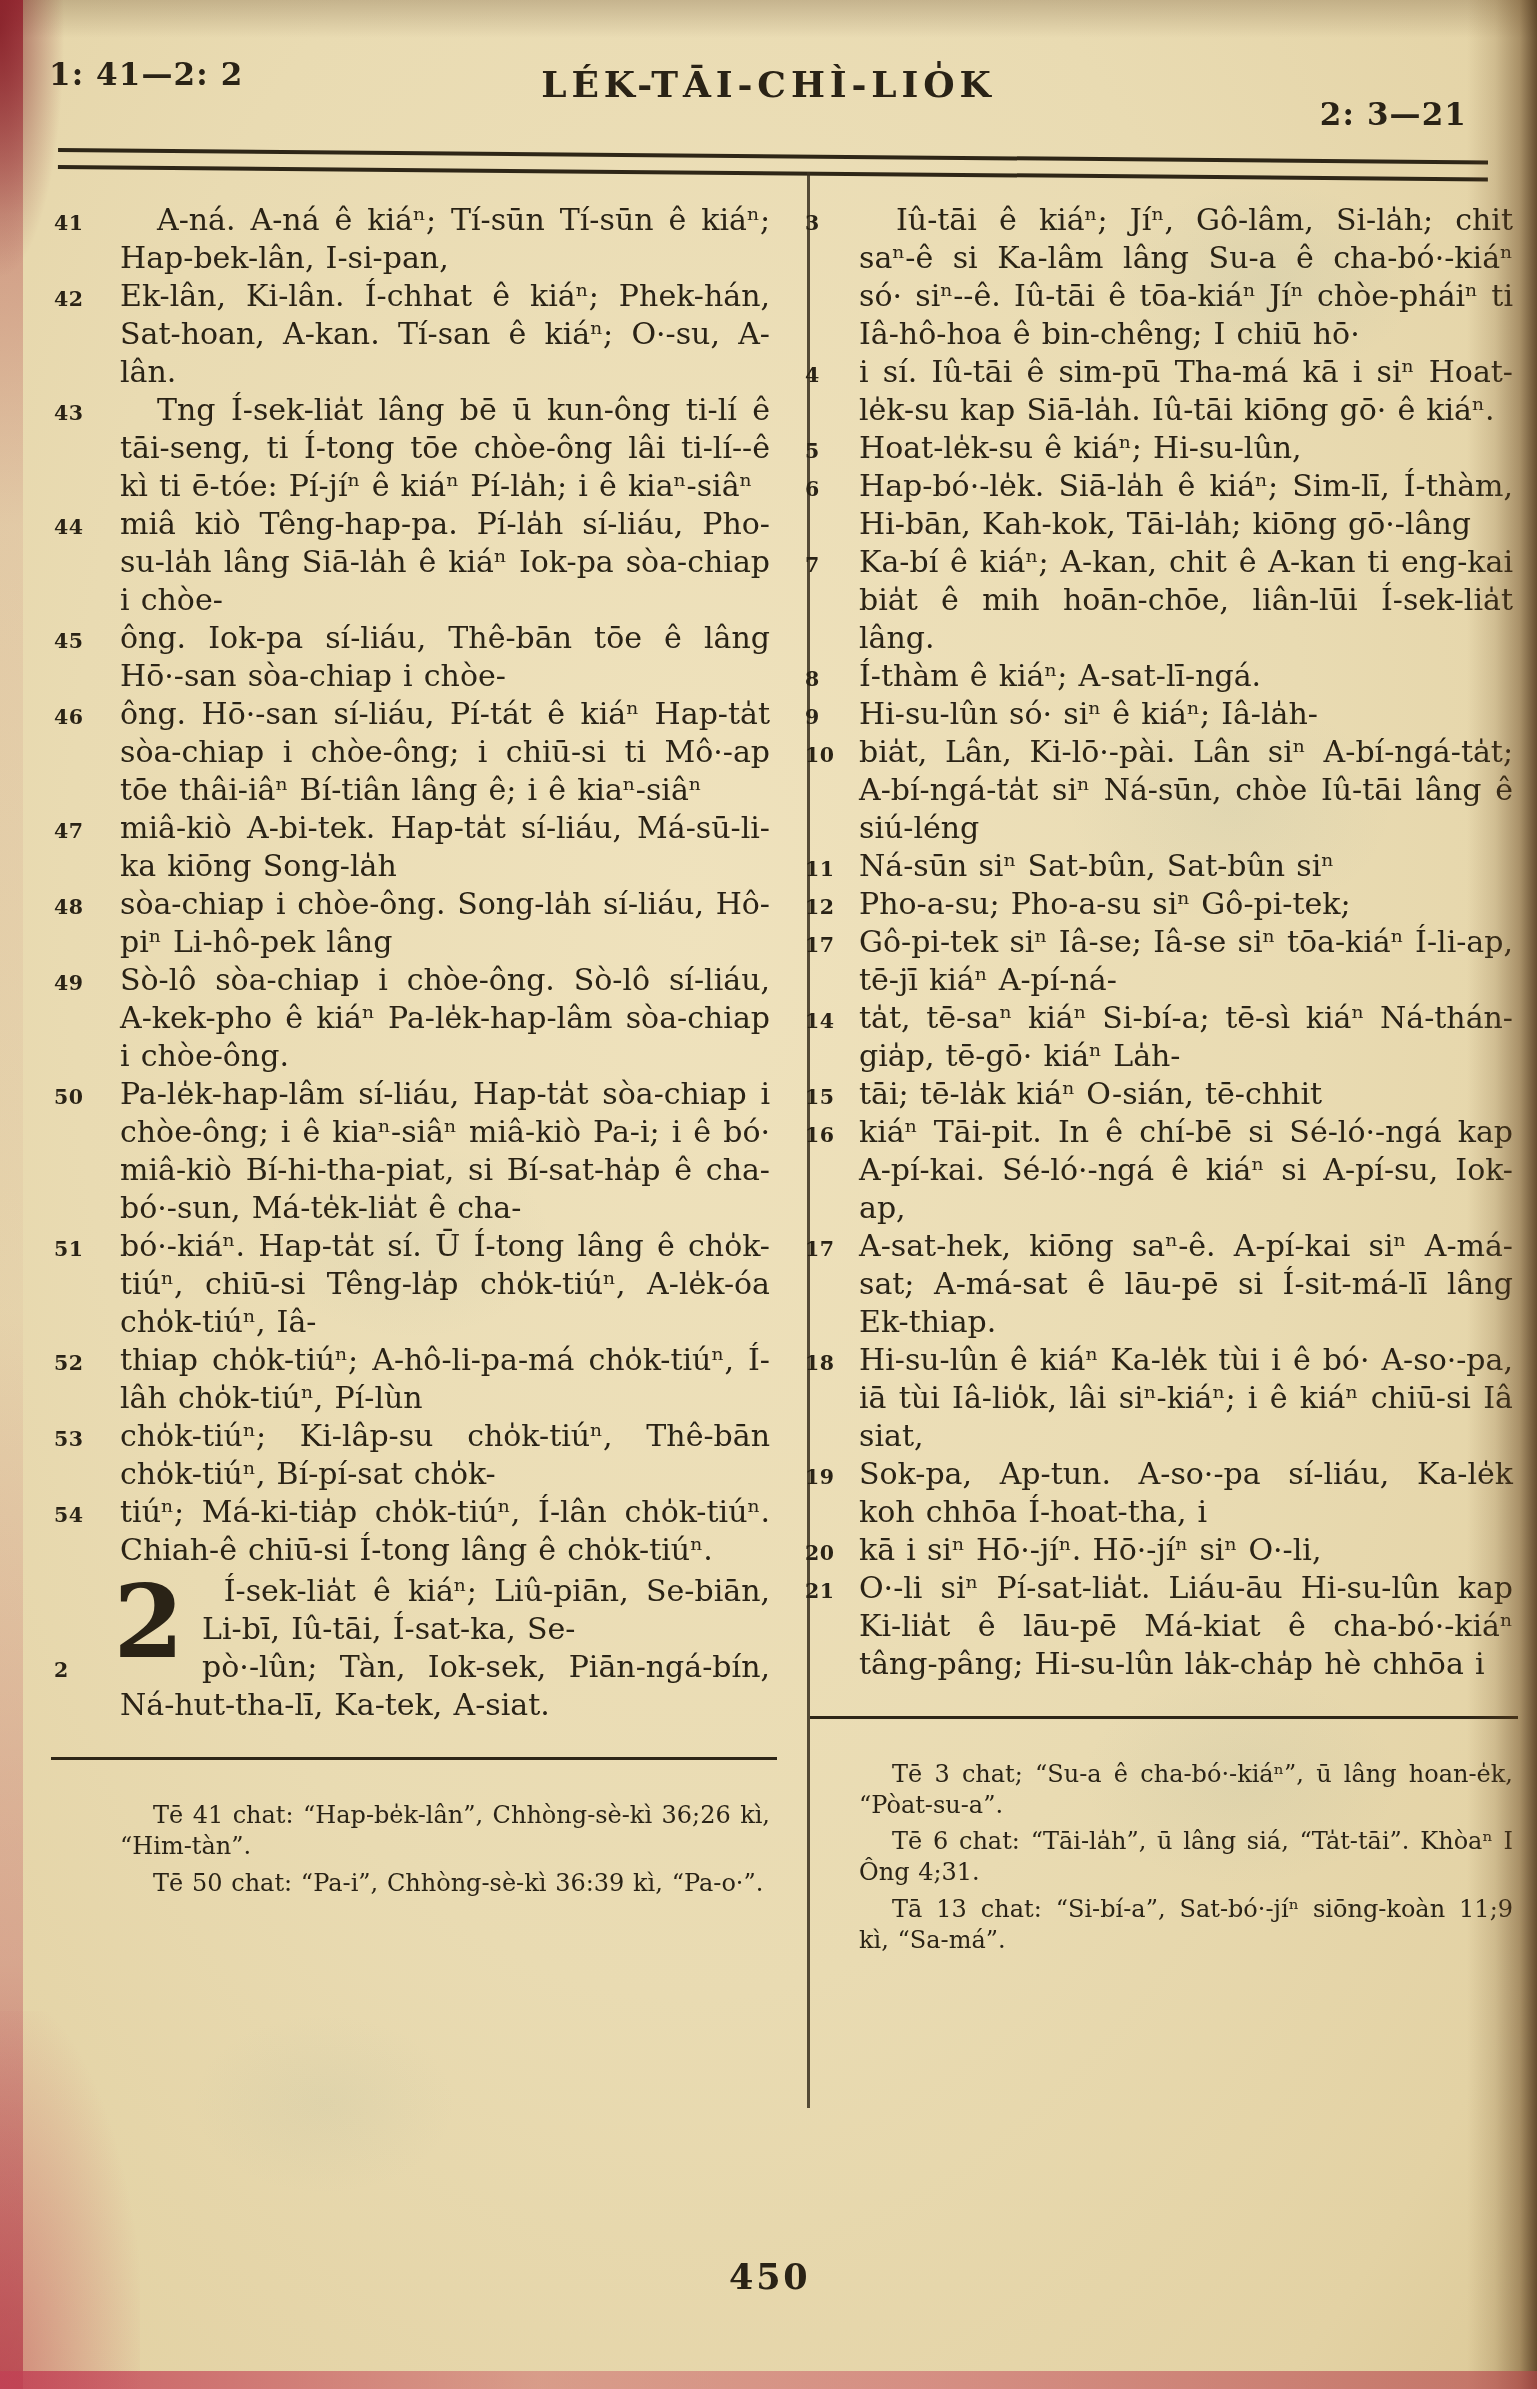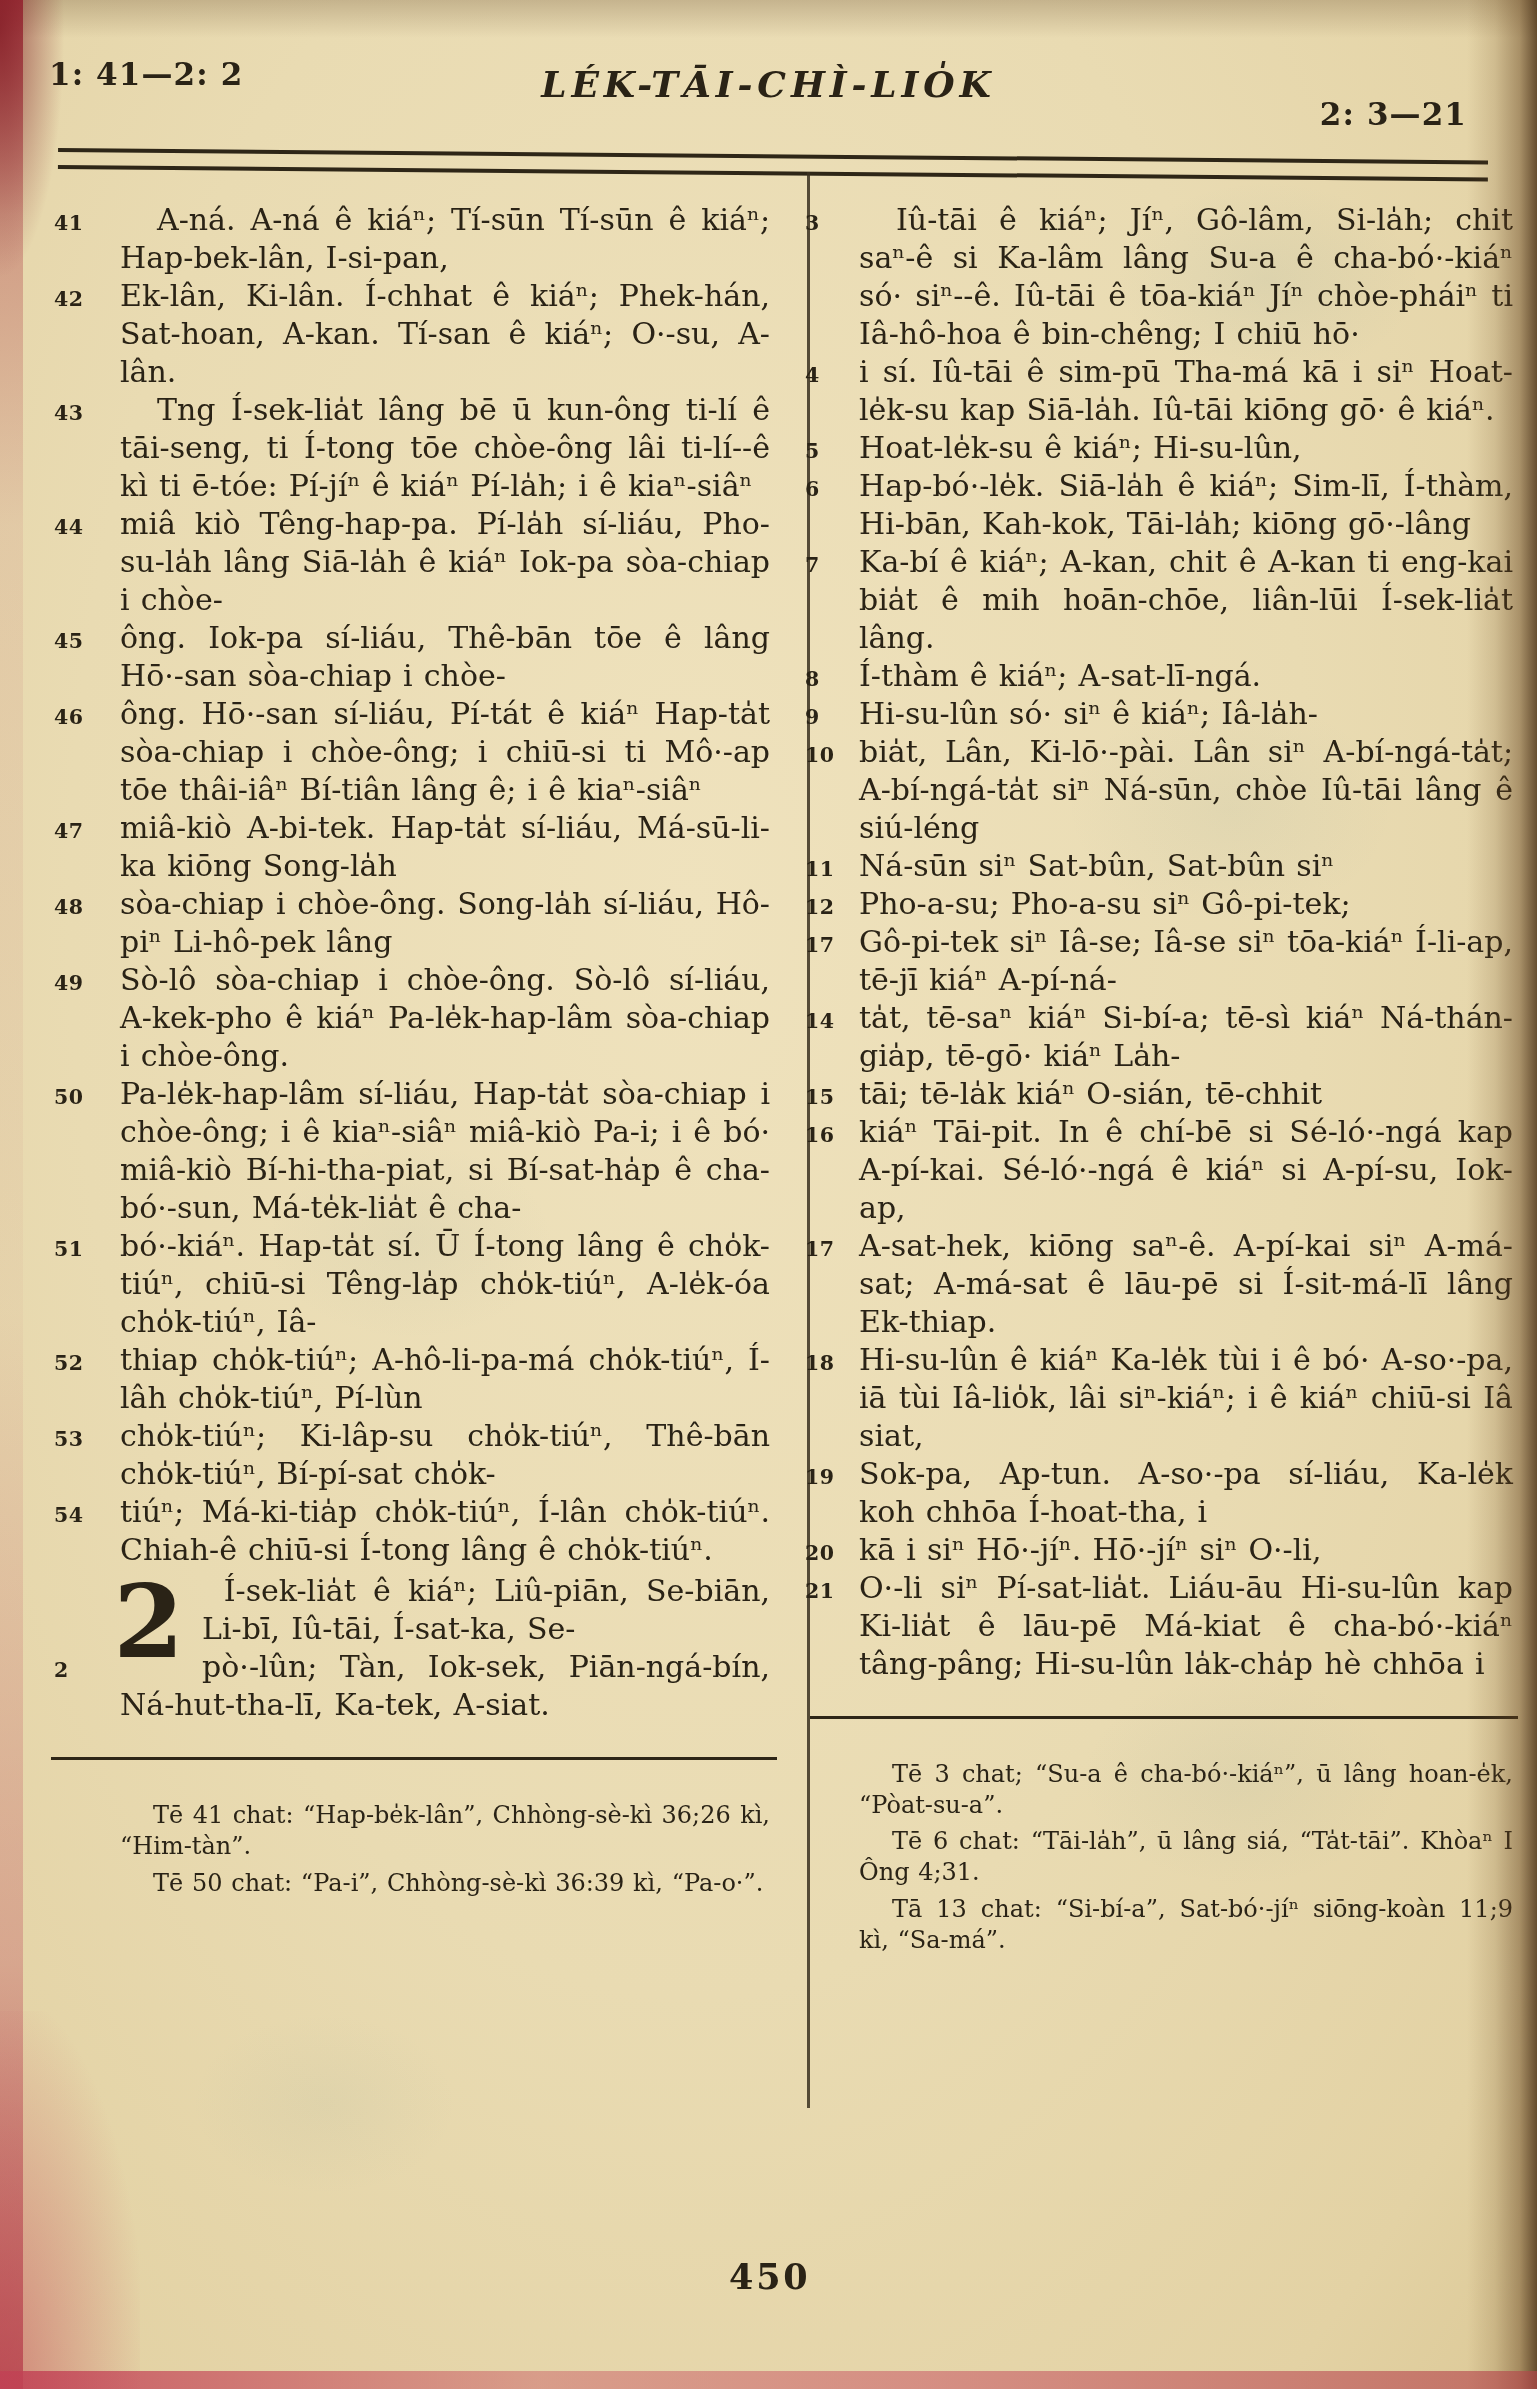--- a/index.html
+++ b/index.html
@@ -6,21 +6,21 @@
   #page{
     position:relative;
     width:1537px;height:2389px;
     overflow:hidden;
     background:radial-gradient(ellipse at 45% 38%, #efe2bd 0%, #e9dbb2 52%, #e3d2a4 86%, #dcc997 100%);
     font-family:"DejaVu Serif","Liberation Serif",serif;
     color:#2a2316;
   }
   
   .hdr-left{position:absolute;left:49px;top:56px;font-size:31px;font-weight:bold;letter-spacing:1.1px;}
-  .hdr-title{position:absolute;left:0;right:0;top:63px;text-align:center;font-size:36px;font-weight:bold;letter-spacing:4.9px;font-style:italic;}
+  .hdr-title{position:absolute;left:0;right:0;top:63px;text-align:center;font-size:36px;font-weight:bold;letter-spacing:4.9px;}
   .hdr-right{position:absolute;right:70px;top:96px;font-size:31px;font-weight:bold;letter-spacing:1.1px;}
   .double-rule{
     position:absolute;left:58px;right:49px;top:148px;height:13px;
     border-top:4.3px solid #2e2617;border-bottom:4.3px solid #2e2617;
     transform:rotate(0.5deg);transform-origin:left center;
   }
   
   .col{position:absolute;top:201px;font-size:30px;line-height:38px;text-align:justify;word-spacing:1.6px;}
   .col-left{left:120px;width:650px;}
   .col-right{left:859px;width:654px;}

